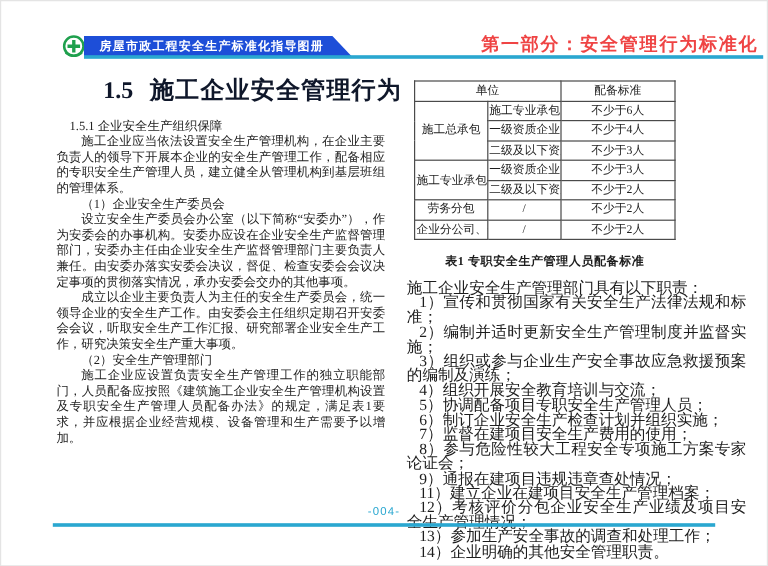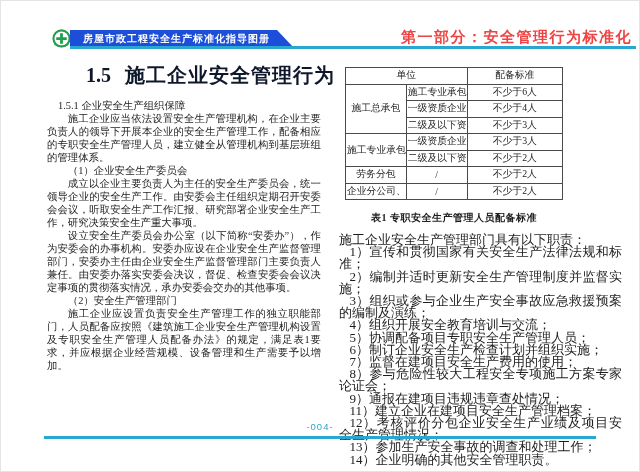--- a/index.html
+++ b/index.html
@@ -114,22 +114,22 @@
   <div class="header-right">第一部分：安全管理行为标准化</div>
 
   <div class="doc-title">
     <span class="num">1.5</span><span>施工企业安全管理行为</span>
   </div>
 
   <div class="left-col">
     <div class="subheading">1.5.1 企业安全生产组织保障</div>
     <p>施工企业应当依法设置安全生产管理机构，在企业主要负责人的领导下开展本企业的安全生产管理工作，配备相应的专职安全生产管理人员，建立健全从管理机构到基层班组的管理体系。</p>
     <p>（1）企业安全生产委员会</p>
+    <p>设立安全生产委员会办公室（以下简称“安委办”），作为安委会的办事机构。安委办应设在企业安全生产监督管理部门，安委办主任由企业安全生产监督管理部门主要负责人兼任。由安委办落实安委会决议，督促、检查安委会会议决定事项的贯彻落实情况，承办安委会交办的其他事项。</p>
     <p>成立以企业主要负责人为主任的安全生产委员会，统一领导企业的安全生产工作。由安委会主任组织定期召开安委会会议，听取安全生产工作汇报、研究部署企业安全生产工作，研究决策安全生产重大事项。</p>
-    <p>设立安全生产委员会办公室（以下简称“安委办”），作为安委会的办事机构。安委办应设在企业安全生产监督管理部门，安委办主任由企业安全生产监督管理部门主要负责人兼任。由安委办落实安委会决议，督促、检查安委会会议决定事项的贯彻落实情况，承办安委会交办的其他事项。</p>
     <p>（2）安全生产管理部门</p>
     <p>施工企业应设置负责安全生产管理工作的独立职能部门，人员配备应按照《建筑施工企业安全生产管理机构设置及专职安全生产管理人员配备办法》的规定，满足表1要求，并应根据企业经营规模、设备管理和生产需要予以增加。</p>
   </div>
 
   <div class="table-wrap">
     <table class="staffing">
       <tbody>
           <tr>
         <td class="c1" colspan="2">单位</td>
         <td class="c3">配备标准</td>

